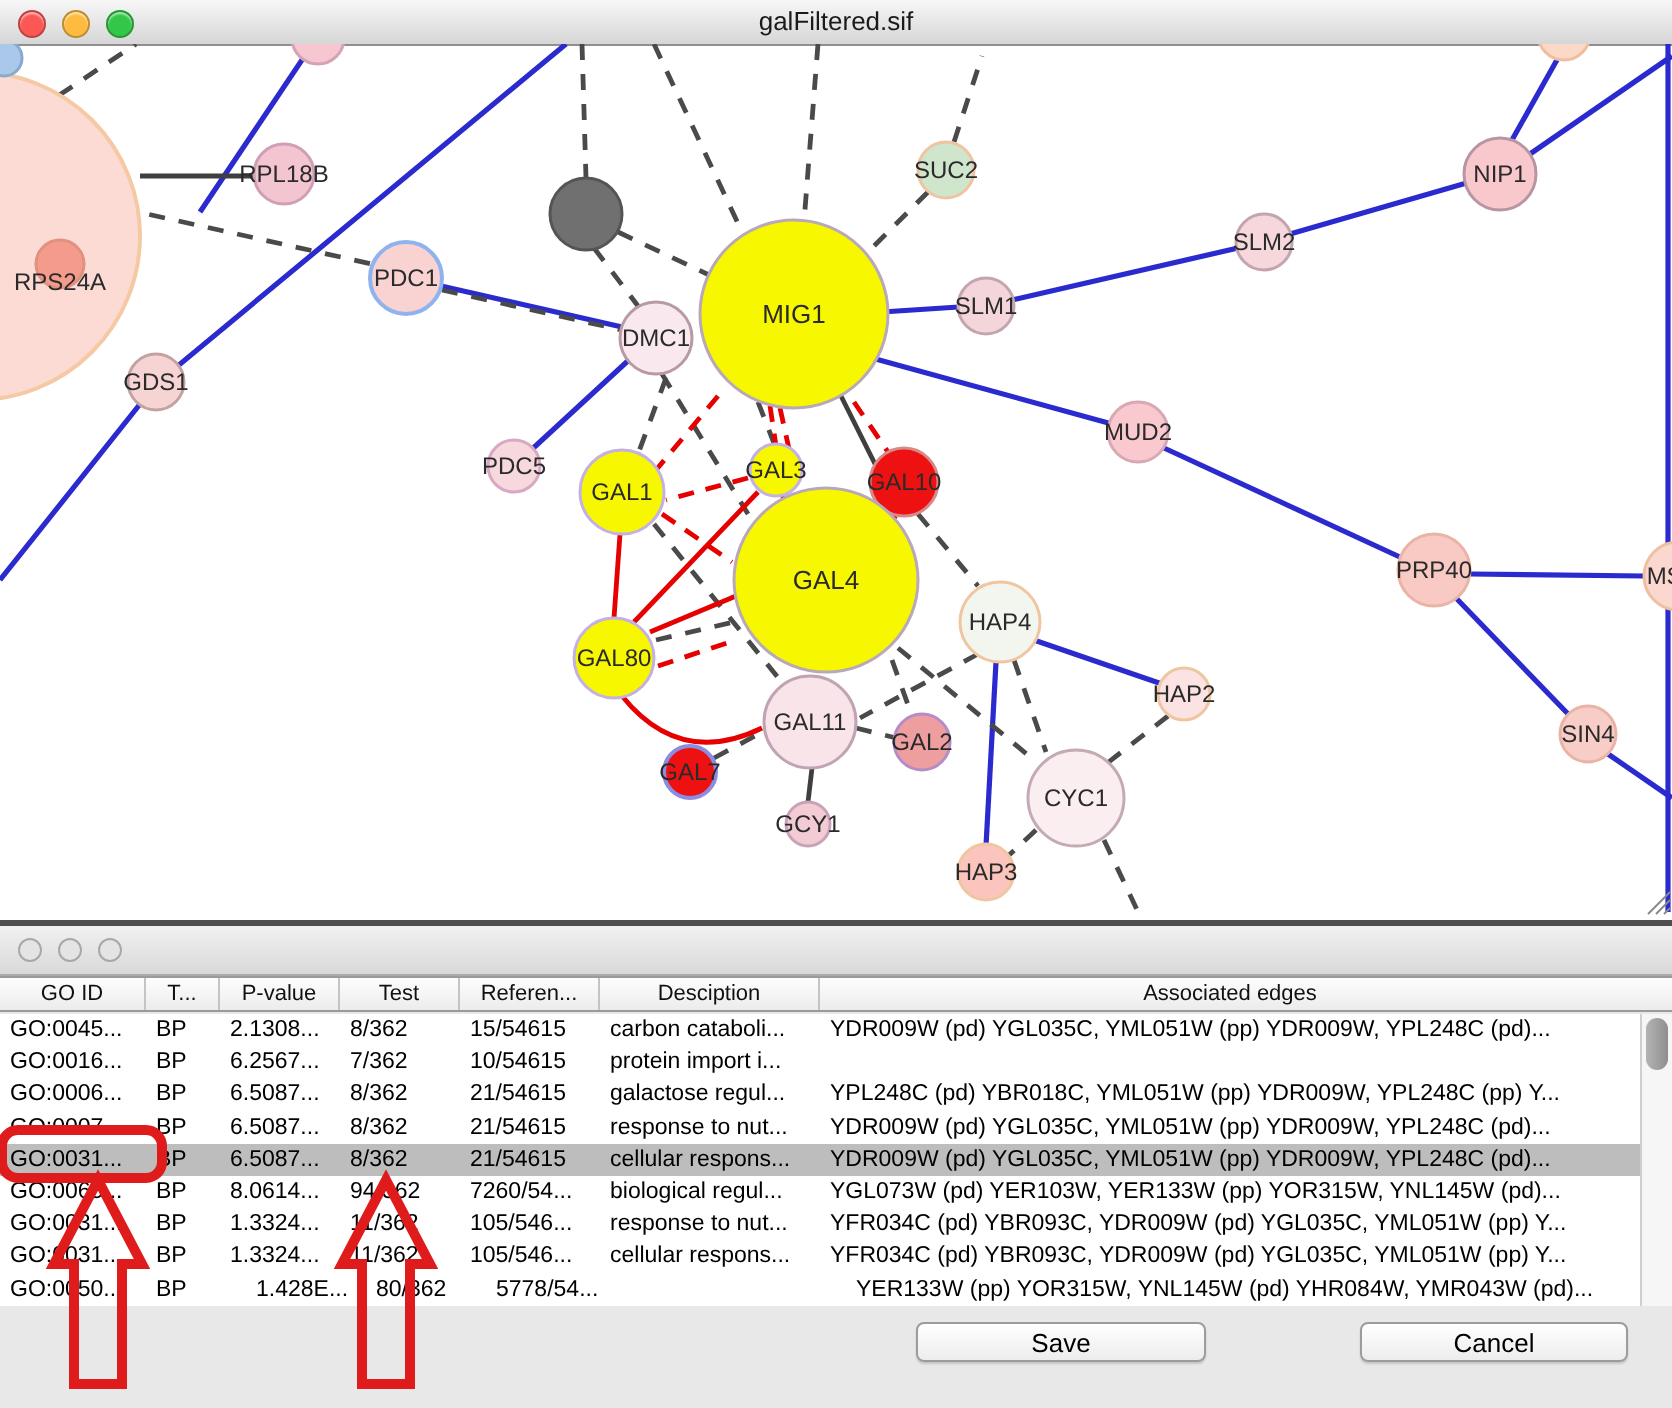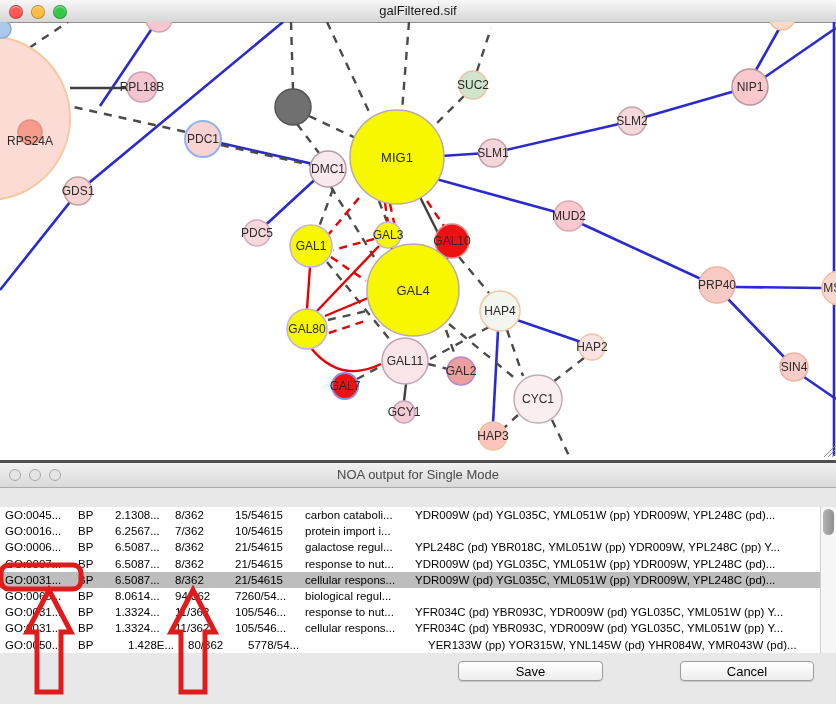--- a/index.html
+++ b/index.html
@@ -251,23 +251,31 @@
       </svg>
   </div>
 
   <div id="bottom-window">
     <div id="bw-titlebar">
       <div class="lights" style="top:6px;">
         <div class="light inactive"></div>
         <div class="light inactive"></div>
         <div class="light inactive"></div>
       </div>
-      <div class="title">NOA output for Single Mode</div>
     </div>
 
+    <div id="table-header">
+        <div class="hcell" style="width: 73px;">GO ID</div>
+        <div class="hcell" style="width: 37px;">T...</div>
+        <div class="hcell" style="width: 60px;">P-value</div>
+        <div class="hcell" style="width: 60px;">Test</div>
+        <div class="hcell" style="width: 70px;">Referen...</div>
+        <div class="hcell" style="width: 110px;">Desciption</div>
+        <div class="hcell" style="width: 410px;">Associated edges</div>
+      </div>
     <div id="table-body">
         <div class="trow">
           <div class="tcell" style="width: 73px;">GO:0045...</div>
           <div class="tcell" style="width: 37px;">BP</div>
           <div class="tcell" style="width: 60px;">2.1308...</div>
           <div class="tcell" style="width: 60px;">8/362</div>
           <div class="tcell" style="width: 70px;">15/54615</div>
           <div class="tcell" style="width: 110px;">carbon cataboli...</div>
           <div class="tcell" style="width: 410px;">YDR009W (pd) YGL035C, YML051W (pp) YDR009W, YPL248C (pd)...</div>
         </div>
@@ -306,20 +314,21 @@
           <div class="tcell" style="width: 110px;">cellular respons...</div>
           <div class="tcell" style="width: 410px;">YDR009W (pd) YGL035C, YML051W (pp) YDR009W, YPL248C (pd)...</div>
         </div>
         <div class="trow">
           <div class="tcell" style="width: 73px;">GO:0065...</div>
           <div class="tcell" style="width: 37px;">BP</div>
           <div class="tcell" style="width: 60px;">8.0614...</div>
           <div class="tcell" style="width: 60px;">94/362</div>
           <div class="tcell" style="width: 70px;">7260/54...</div>
           <div class="tcell" style="width: 110px;">biological regul...</div>
+          <div class="tcell" style="width: 410px;">YGL073W (pd) YER103W, YER133W (pp) YOR315W, YNL145W (pd)...</div>
         </div>
         <div class="trow">
           <div class="tcell" style="width: 73px;">GO:0031...</div>
           <div class="tcell" style="width: 37px;">BP</div>
           <div class="tcell" style="width: 60px;">1.3324...</div>
           <div class="tcell" style="width: 60px;">11/362</div>
           <div class="tcell" style="width: 70px;">105/546...</div>
           <div class="tcell" style="width: 110px;">response to nut...</div>
           <div class="tcell" style="width: 410px;">YFR034C (pd) YBR093C, YDR009W (pd) YGL035C, YML051W (pp) Y...</div>
         </div>

